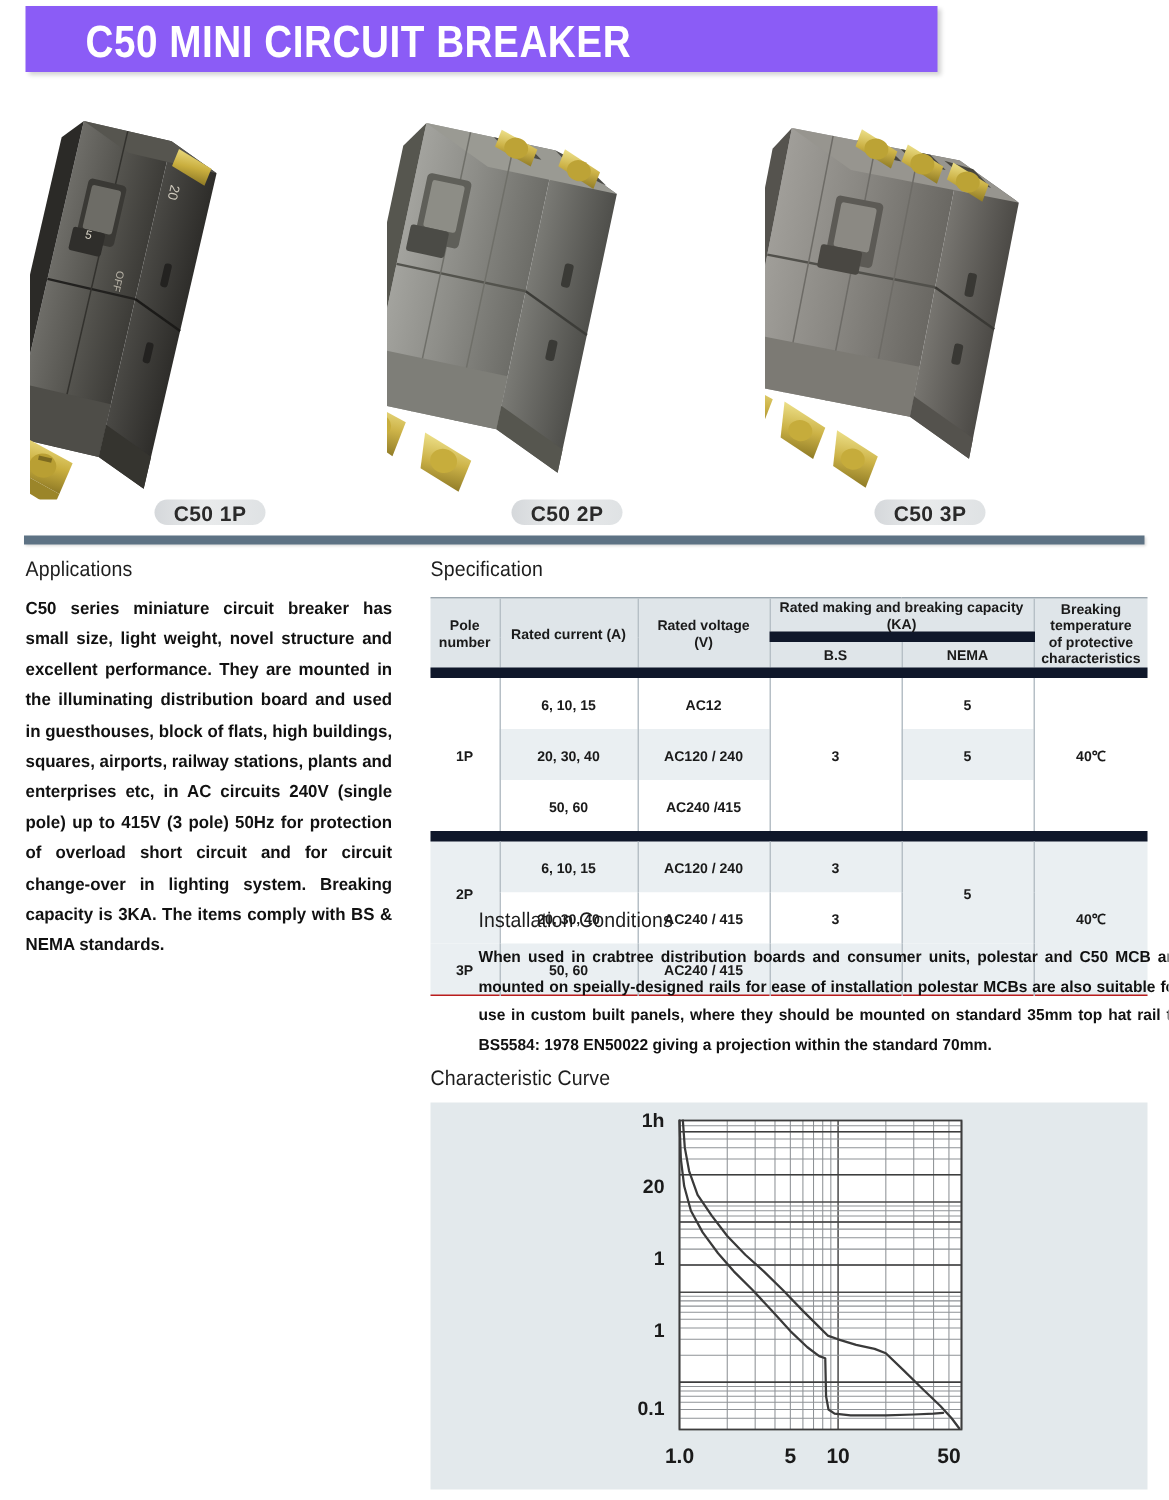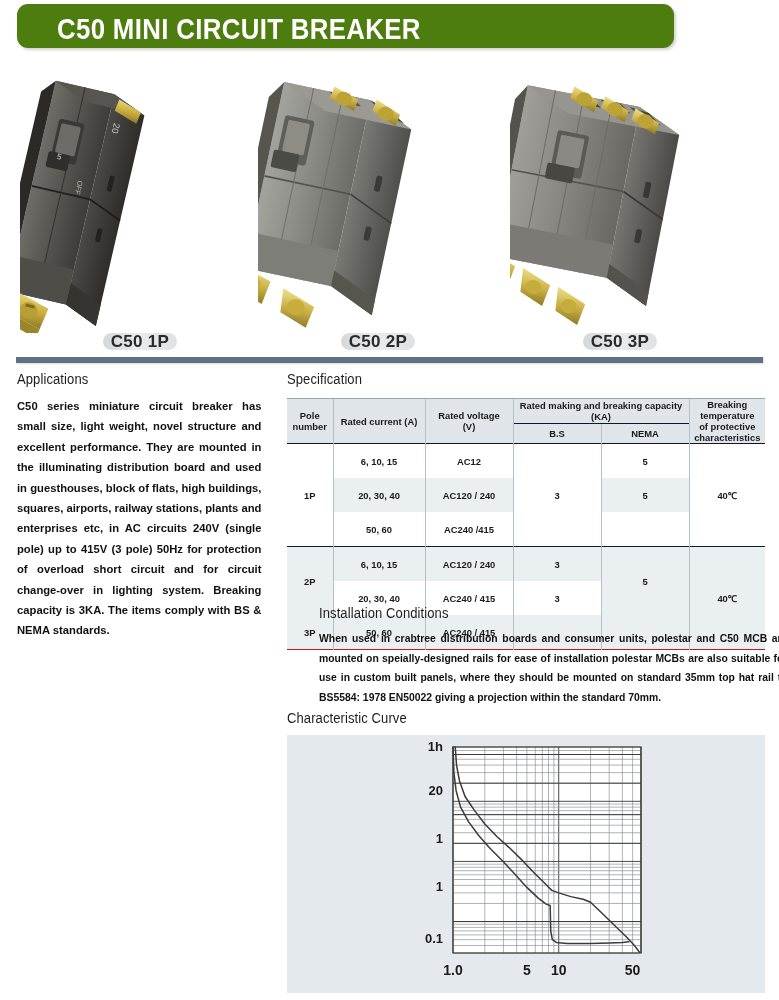--- a/index.html
+++ b/index.html
@@ -3,24 +3,23 @@
 <meta charset="utf-8">
 <style>
   html,body{margin:0;padding:0;}
   body{
     width:779px;height:1000px;background:#ffffff;
     font-family:"Liberation Sans", sans-serif;
     color:#1a1a1a;position:relative;overflow:hidden;
   }
   
   .header-bar{
-    position:absolute;left:17px;top:4px;width:657px;height:44px;
-    background:#4d7c0f;
+    position:absolute;left:17px;top:4px;width:608px;height:44px;
+    background:#8b5cf6;
     box-shadow:2px 2px 3px rgba(0,0,0,0.18);
-    border-radius:11px;
   }
   .header-title{
     position:absolute;left:40px;top:9px;
     font-size:30px;line-height:32px;font-weight:bold;
     color:#ffffff;letter-spacing:0.4px;
     transform:scaleX(0.86);transform-origin:left top;
     white-space:nowrap;
   }
   
   .products{
@@ -28,21 +27,21 @@
   }
   .product{position:absolute;top:0;width:240px;height:295px;}
   .p1{left:20px;}
   .p2{left:258px;}
   .p3{left:490px;padding-left:20px;}
   .product svg{display:block;}
   .caption{
     position:absolute;bottom:0;left:50%;transform:translateX(-50%);
     width:74px;height:17px;border-radius:9px;
     background:linear-gradient(to right,#d5d8db 0%,#e9ebec 45%,#dfe2e4 100%);
-    font-size:17px;color:#2a2a2a;font-weight:bold;
+    font-size:14px;color:#2a2a2a;font-weight:bold;
     display:flex;align-items:center;justify-content:center;
     letter-spacing:0.3px;
   }
   
   .divider{
     position:absolute;left:16px;top:357px;width:747px;height:6px;
     background:#5d7284;
     box-shadow:1px 1px 2px rgba(0,0,0,0.15);
   }
   
@@ -71,21 +70,21 @@
     font-size:9.4px;color:#1a1a1a;font-weight:bold;
     table-layout:fixed;
   }
   table.spec td,table.spec th{
     text-align:center;vertical-align:middle;
     padding:0;font-weight:bold;
   }
   .hdr-top td{height:20px;}
   .hdr-sub td{height:17px;}
   .thead-cell{background:#dfe5e9;margin-top:20px;}
-  .rowline{border-top:1px solid #0f172a;}
+  .rowline{border-top:7px solid #0f172a;}
   .vsep{border-left:1px solid #b6bfc6;}
   .body-row td{height:34px;background:#ffffff;}
   .body-row.alt td{background:#eaeff2;}
   .tbl-top{border-top:1px solid #9aa5ad;}
   .tbl-bot{border-bottom:1px solid #b91c1c;}
   
   .install{position:absolute;left:287px;top:605px;width:478px;margin-left:32px;}
   .install-body{
     margin-top:8px;font-size:10.6px;line-height:19.5px;
     text-align:justify;color:#111;font-weight:bold;

